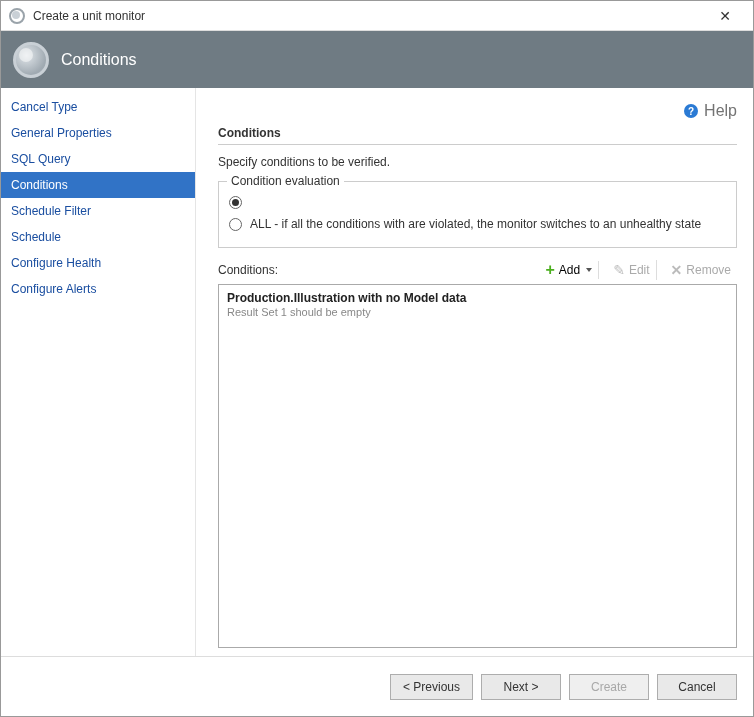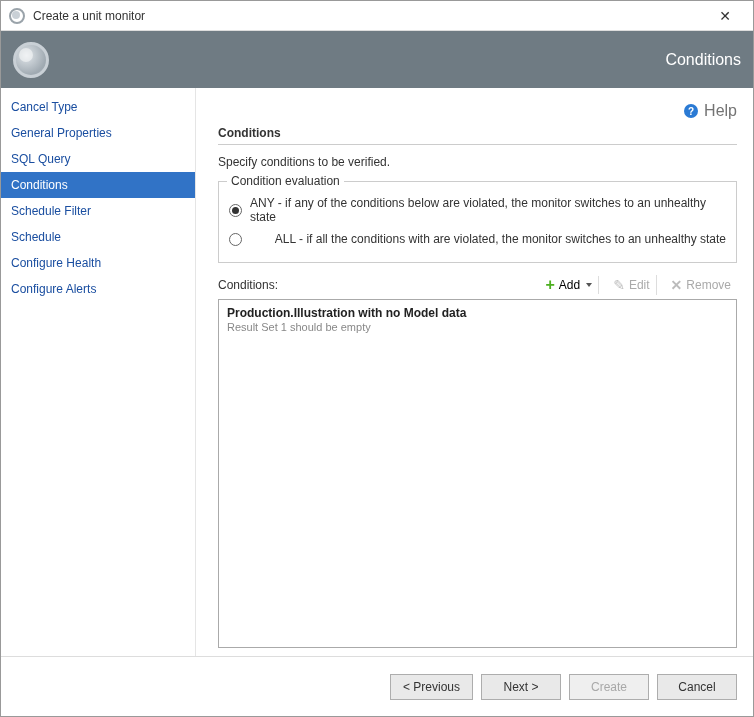--- a/index.html
+++ b/index.html
@@ -1,15 +1,15 @@
 <!DOCTYPE html>
 <html><head>
   <meta charset="utf-8">
   <style>
-    * { box-sizing: border-box; margin: 0; padding: 0; justify-content: space-between; }
+    * { box-sizing: border-box; margin: 0; padding: 0; }
     body {
       font-family: "Segoe UI", Tahoma, sans-serif;
       font-size: 12px;
       background: #fff;
       width: 754px;
       height: 717px;
       border: 1px solid #999;
       display: flex;
       flex-direction: column;
       overflow: hidden;
@@ -268,21 +268,20 @@
       <a href="#">Help</a>
     </div>
 
     <div class="section-title">Conditions</div>
     <div class="instruction">Specify conditions to be verified.</div>
 
     <div class="fieldset">
       <div class="legend">Condition evaluation</div>
       <div class="radio-row">
         <span class="radio checked"></span>
-        <span>ANY - if any of the conditions below are violated, the monitor switches to an unhealthy state</span>
       </div>
       <div class="radio-row">
         <span class="radio"></span>
         <span>ALL - if all the conditions with are violated, the monitor switches to an unhealthy state</span>
       </div>
     </div>
 
     <div class="toolbar-row">
       <span class="lbl">Conditions:</span>
       <div class="toolbtn">

